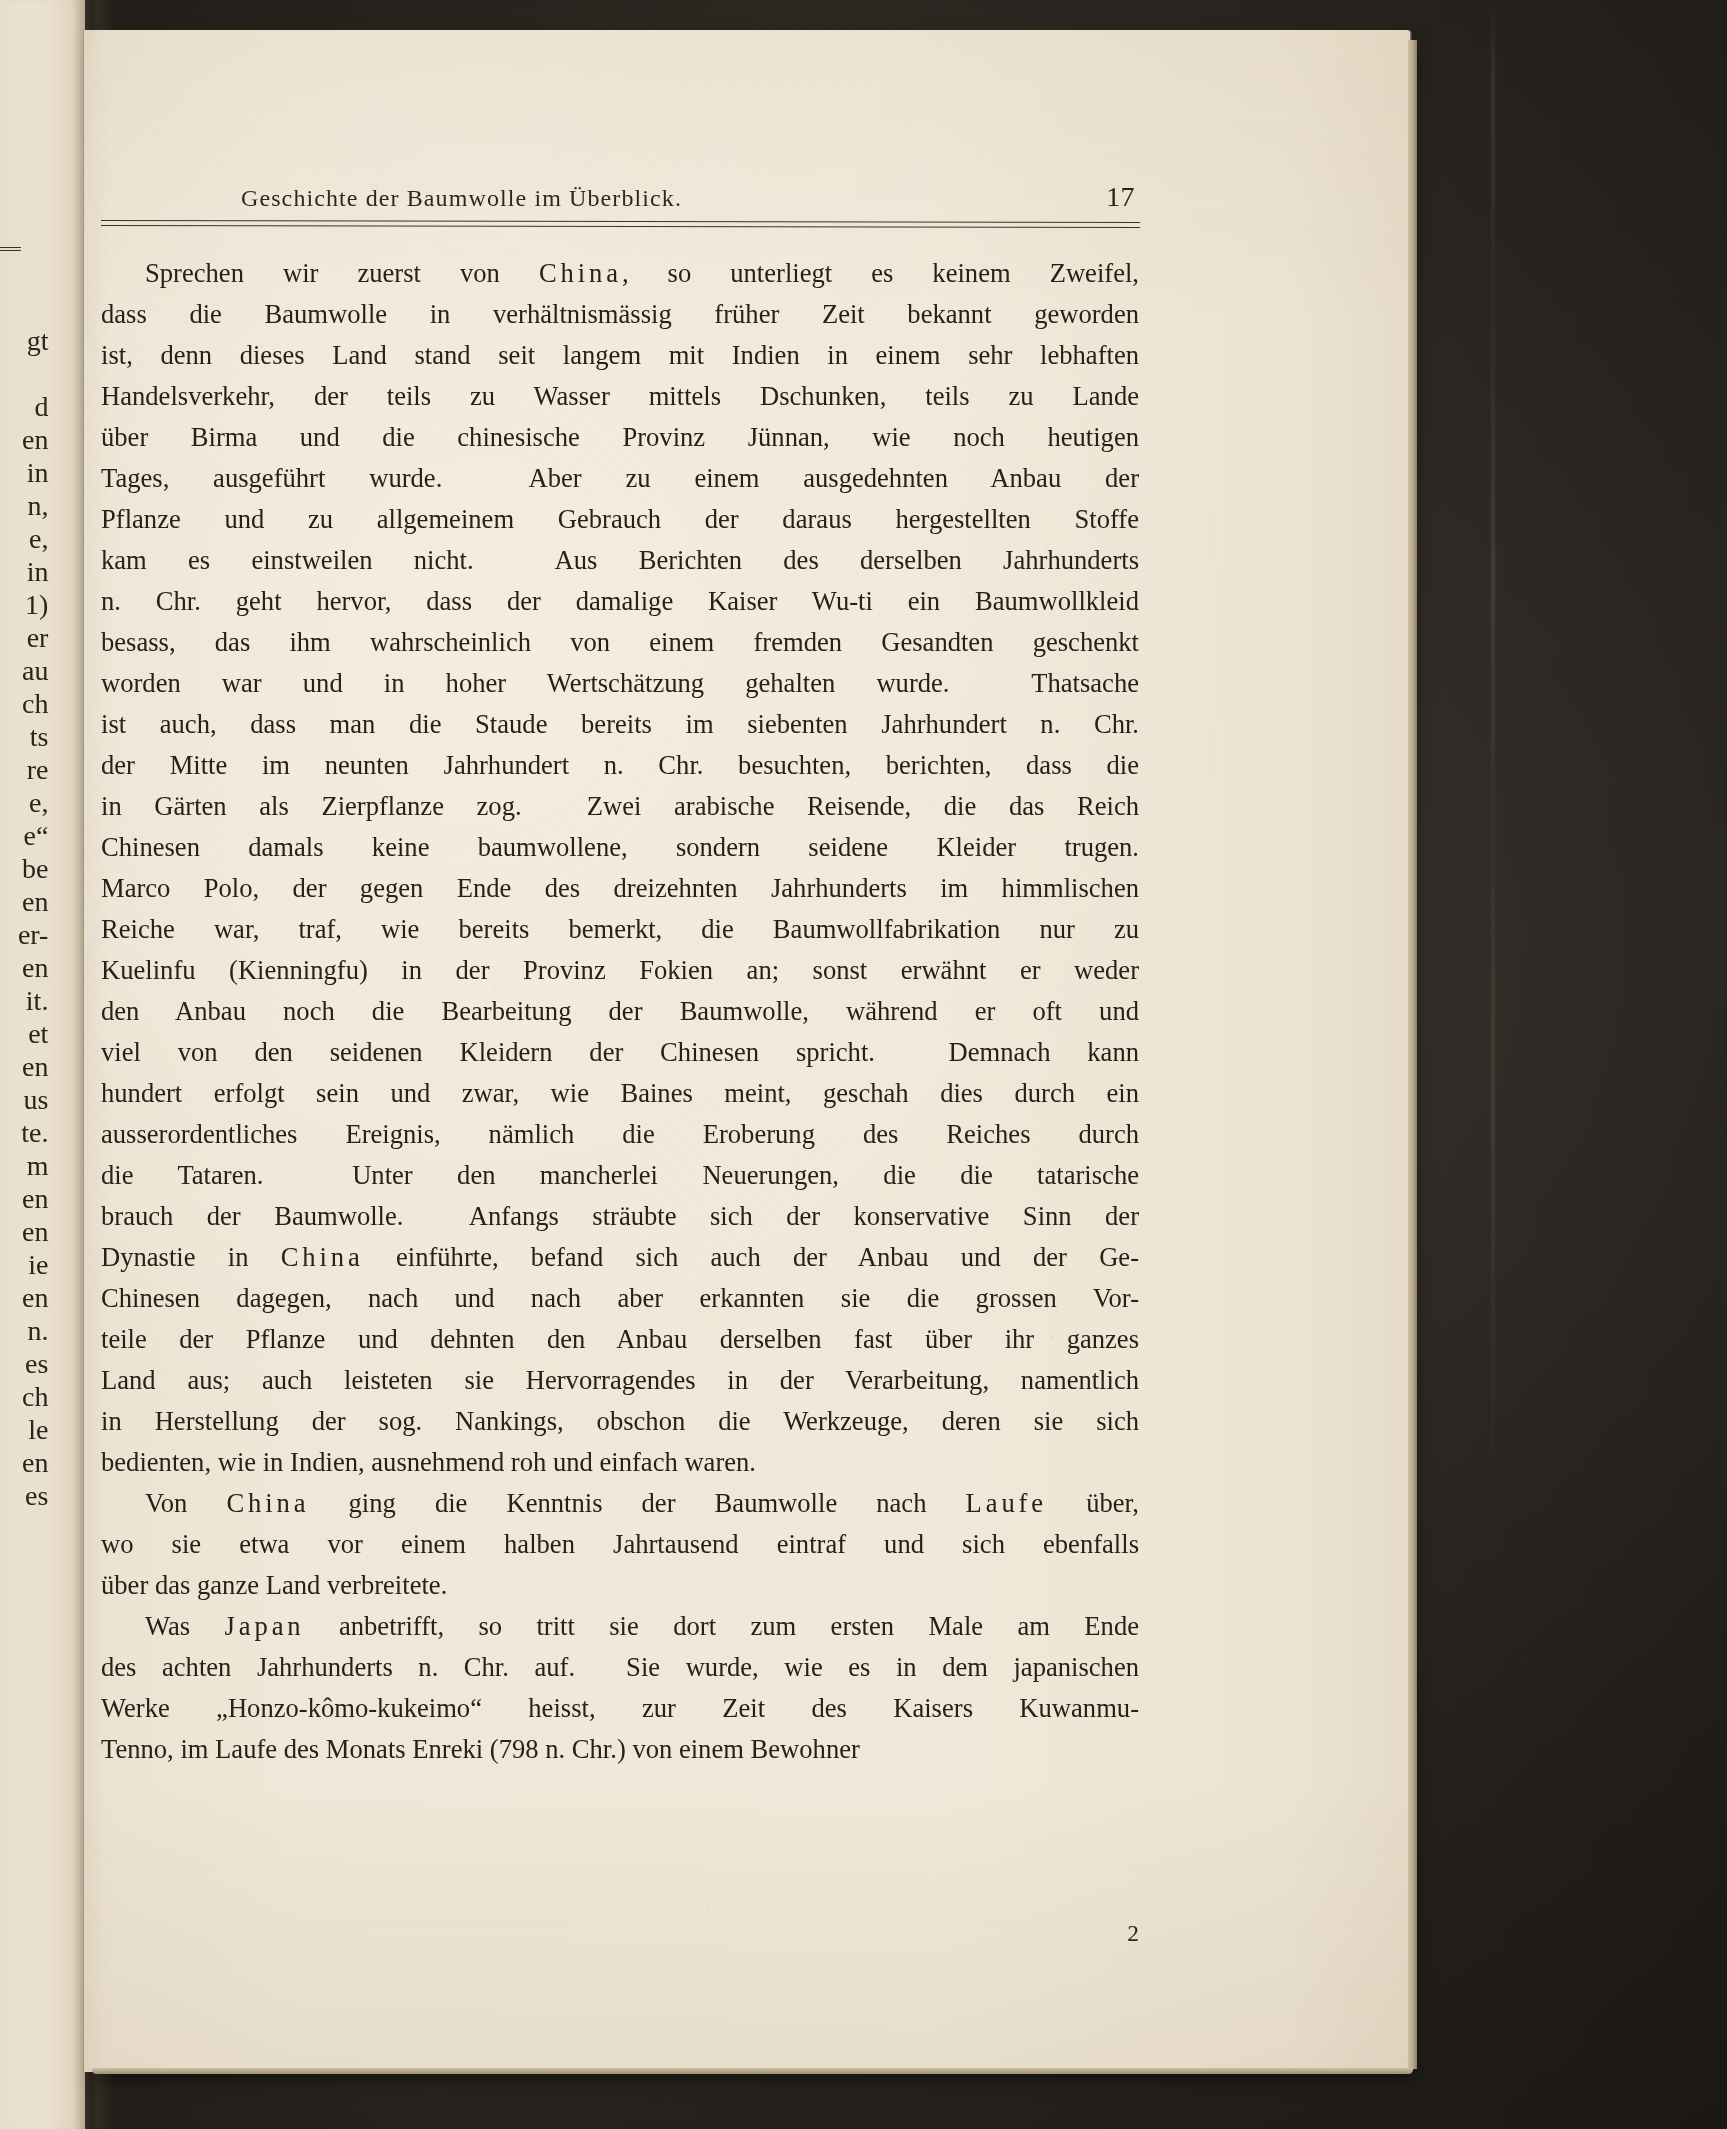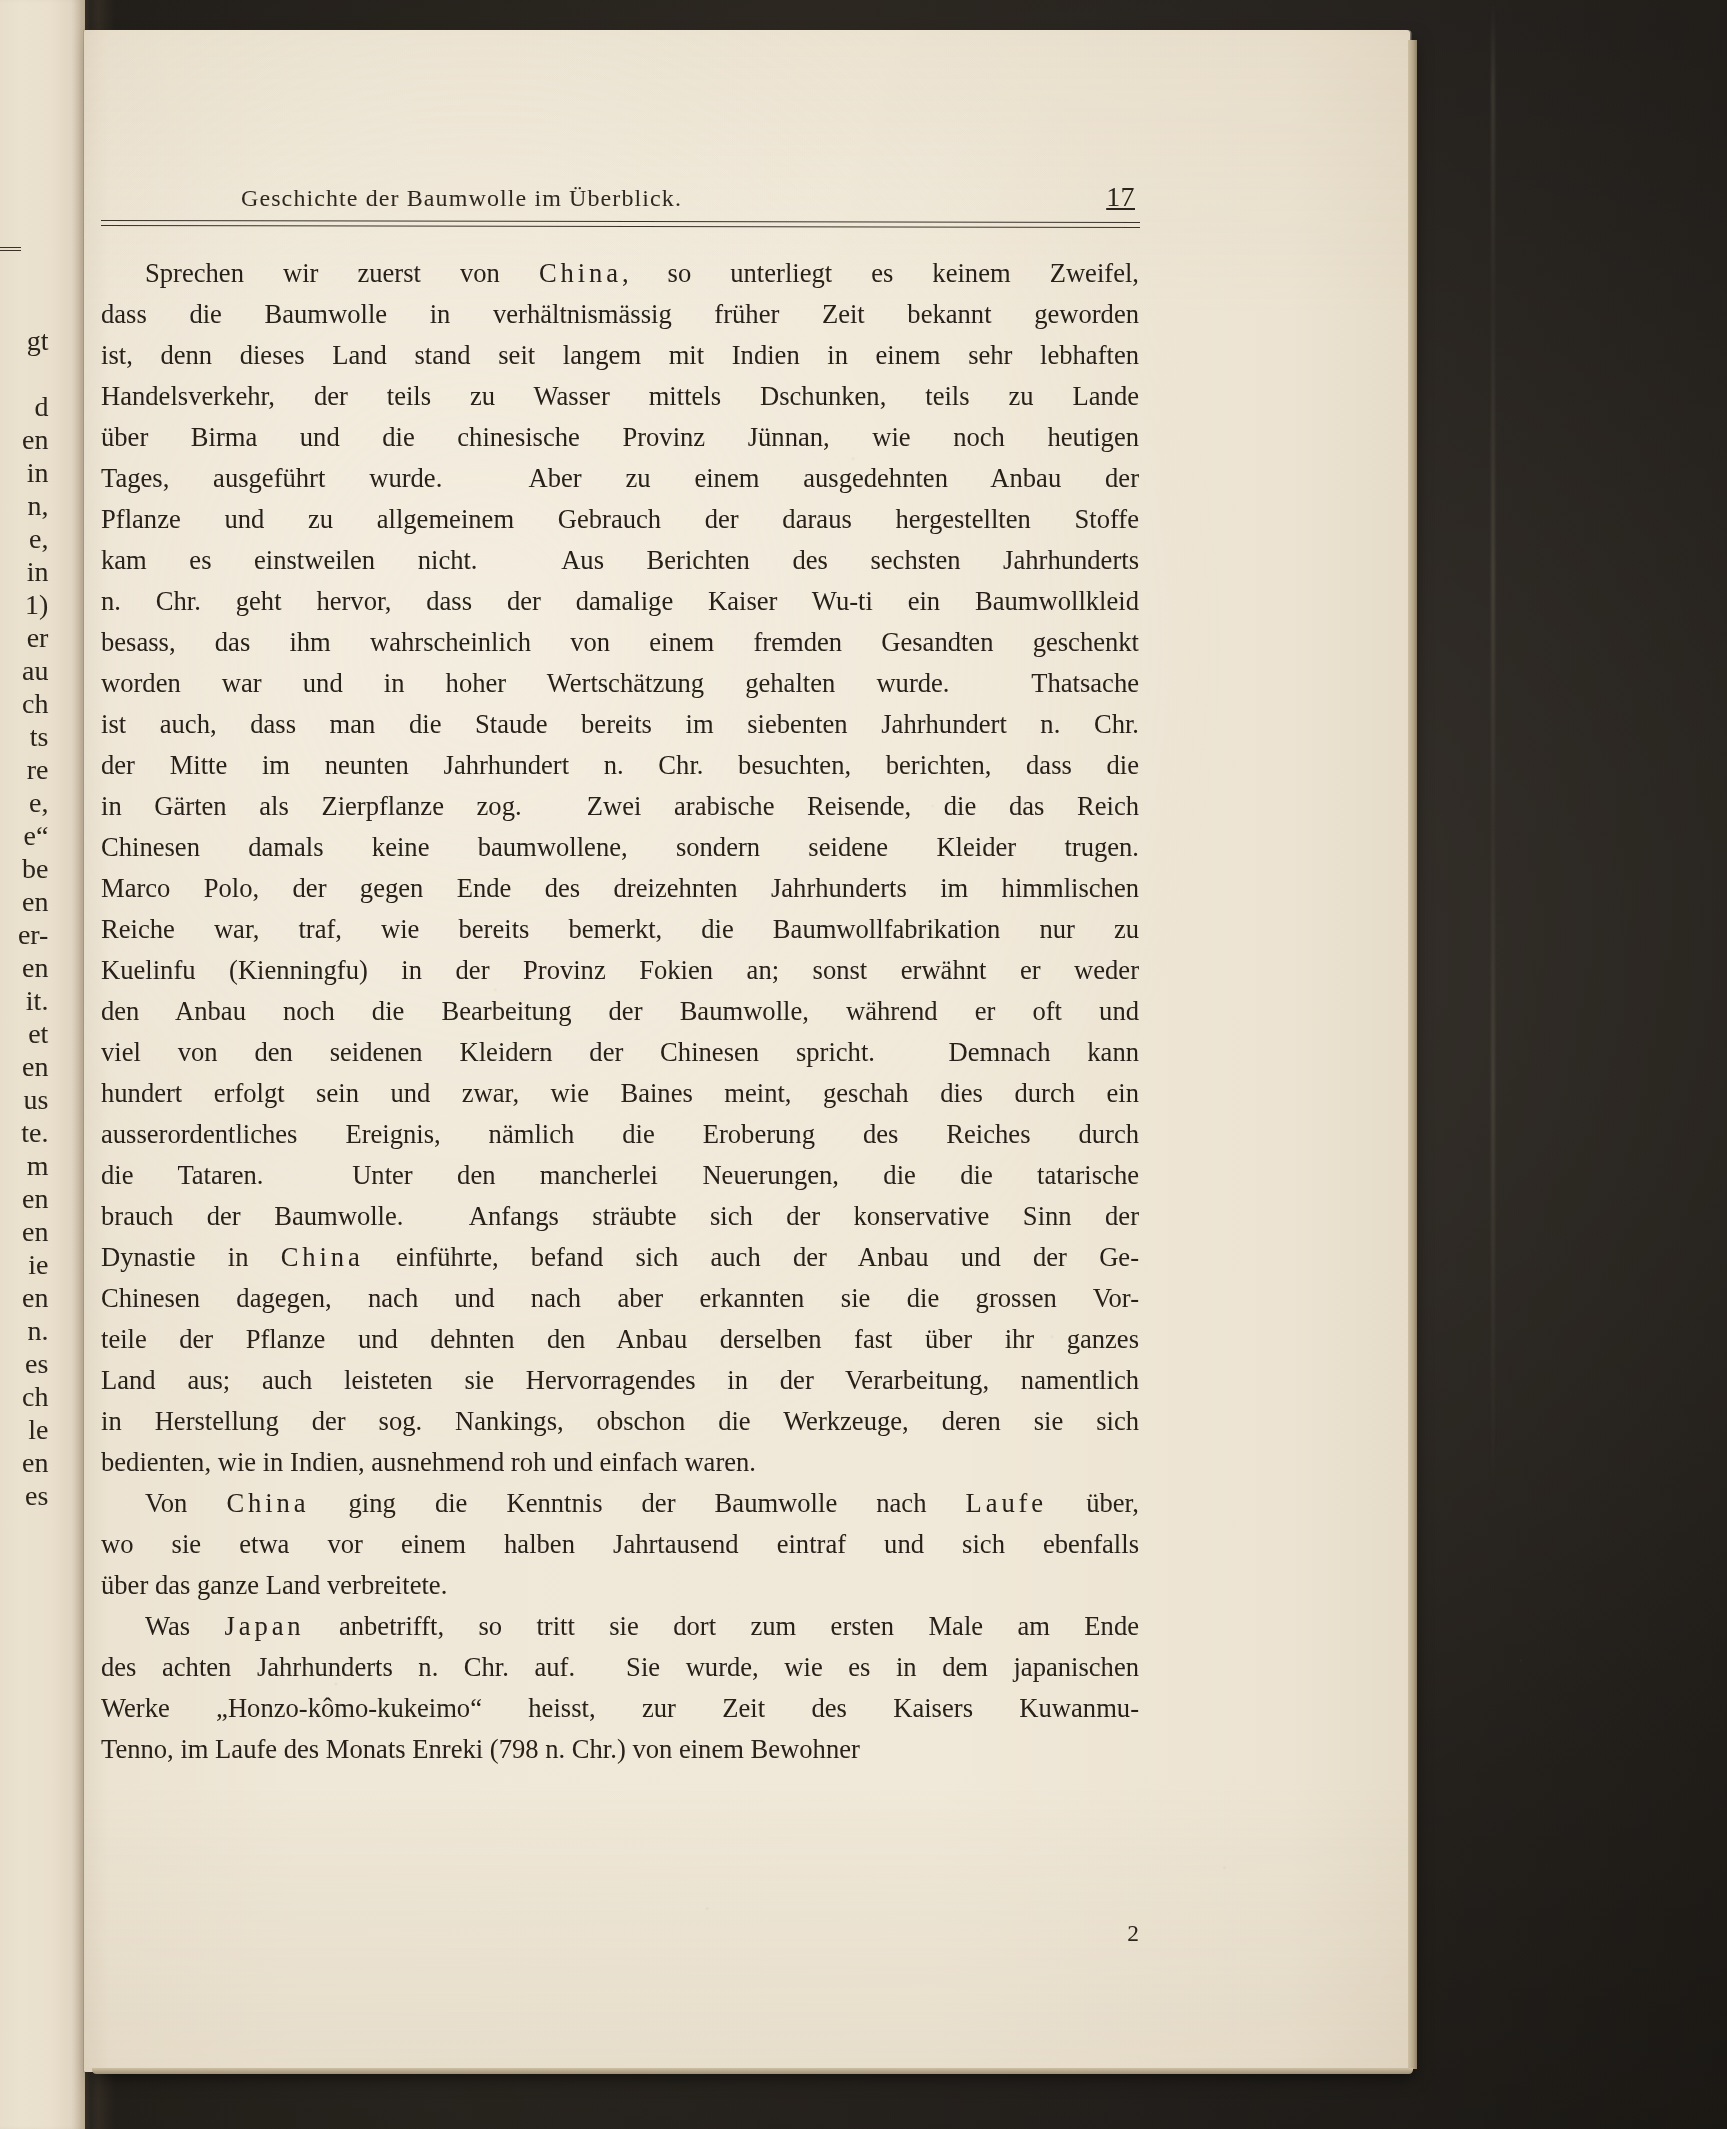--- a/index.html
+++ b/index.html
@@ -209,21 +209,20 @@
     font-size: 24px;
     letter-spacing: 1.1px;
     color: #2e2820;
     white-space: nowrap;
     margin-left: 140px;
   }
   .head-folio {
     font-size: 28px;
     color: #2b251e;
     letter-spacing: 0.4px;
-    text-decoration: underline;
   }
 
   
   .head-rule {
     position: absolute;
     left: 101px;
     top: 221px;
     width: 1039px;
     height: 6.4px;
   }
@@ -346,21 +345,21 @@
 
   <div class="body" id="body-text">
       <p>
         <span class="line indent">Sprechen wir zuerst von <span class="sp">China</span>, so unterliegt es keinem Zweifel,</span>
         <span class="line">dass die Baumwolle in verhältnismässig früher Zeit bekannt geworden</span>
         <span class="line">ist, denn dieses Land stand seit langem mit Indien in einem sehr lebhaften</span>
         <span class="line">Handelsverkehr, der teils zu Wasser mittels Dschunken, teils zu Lande</span>
         <span class="line">über Birma und die chinesische Provinz Jünnan, wie noch heutigen</span>
         <span class="line">Tages, ausgeführt wurde.  Aber zu einem ausgedehnten Anbau der</span>
         <span class="line">Pflanze und zu allgemeinem Gebrauch der daraus hergestellten Stoffe</span>
-        <span class="line">kam es einstweilen nicht.  Aus Berichten des sechsten Jahrhunderts</span>
+        <span class="line">kam es einstweilen nicht.  Aus Berichten des derselben Jahrhunderts</span>
         <span class="line">n. Chr. geht hervor, dass der damalige Kaiser Wu-ti ein Baumwollkleid</span>
         <span class="line">besass, das ihm wahrscheinlich von einem fremden Gesandten geschenkt</span>
         <span class="line">worden war und in hoher Wertschätzung gehalten wurde.  Thatsache</span>
         <span class="line">ist auch, dass man die Staude bereits im siebenten Jahrhundert n. Chr.</span>
         <span class="line">der Mitte im neunten Jahrhundert n. Chr. besuchten, berichten, dass die</span>
         <span class="line">in Gärten als Zierpflanze zog.  Zwei arabische Reisende, die das Reich</span>
         <span class="line">Chinesen damals keine baumwollene, sondern seidene Kleider trugen.</span>
         <span class="line">Marco Polo, der gegen Ende des dreizehnten Jahrhunderts im himmlischen</span>
         <span class="line">Reiche war, traf, wie bereits bemerkt, die Baumwollfabrikation nur zu</span>
         <span class="line">Kuelinfu (Kienningfu) in der Provinz Fokien an; sonst erwähnt er weder</span>

